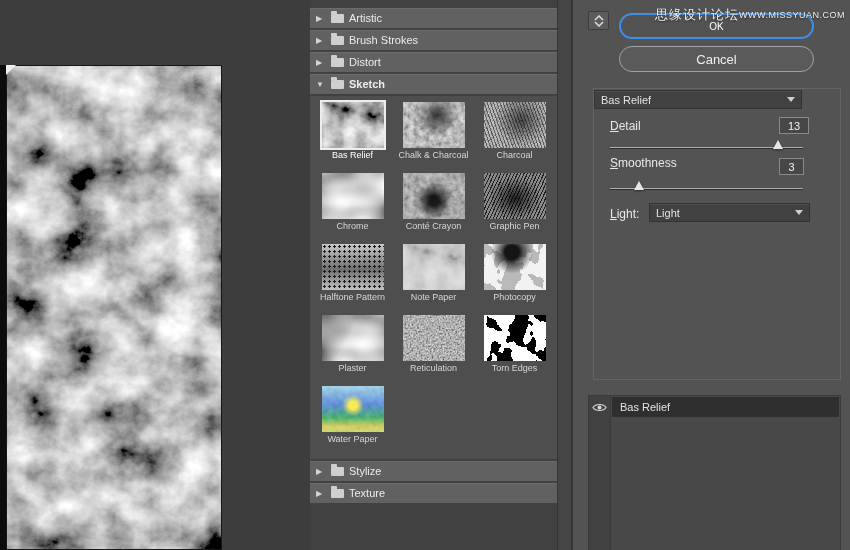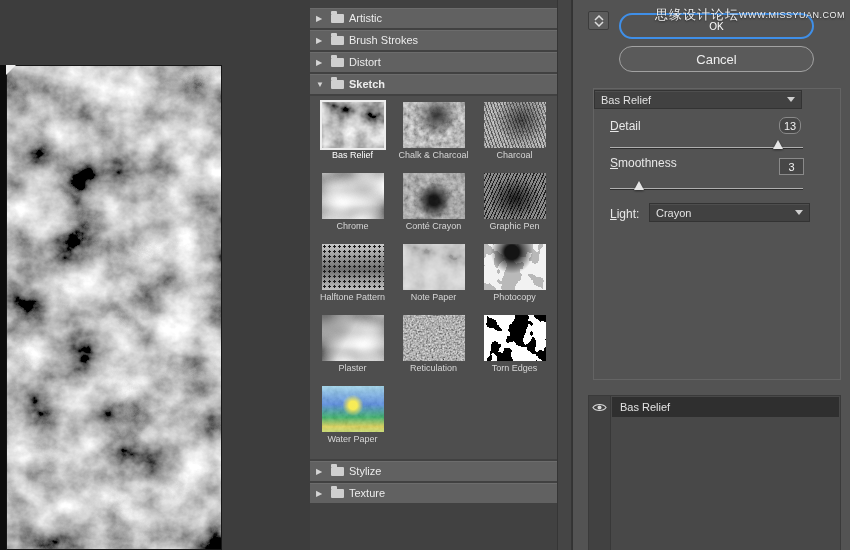--- a/index.html
+++ b/index.html
@@ -299,32 +299,32 @@
     <div id="cancel-button">Cancel</div>
 
     <div id="settings-box"></div>
 
     <div class="dropdown" id="filter-dropdown" style="left:21px;top:90px;width:208px;height:19px;">
       <span class="dd-value">Bas Relief</span>
       <span class="dd-arrow"></span>
     </div>
 
     <div class="ctl-label" style="left:37px;top:119px;">Detail</div>
-    <div class="val-box" style="left:206px;top:117px;width:22px;height:17px;border-radius:7px;">13</div>
+    <div class="val-box" style="left:206px;top:117px;width:30px;height:17px;">13</div>
     <div class="slider-track" style="left:37px;top:147px;width:193px;"></div>
     <div class="slider-thumb" id="detail-thumb" style="top: 140px; left: 199.91px;"></div>
 
     <div class="ctl-label" style="left:37px;top:156px;">Smoothness</div>
     <div class="val-box" style="left:206px;top:158px;width:25px;height:17px;">3</div>
     <div class="slider-track" style="left:37px;top:188px;width:193px;"></div>
     <div class="slider-thumb" id="smooth-thumb" style="top: 181px; left: 60.95px;"></div>
 
     <div class="ctl-label" style="left:37px;top:207px;">Light:</div>
     <div class="dropdown" id="light-dropdown" style="left:76px;top:203px;width:161px;height:19px;">
-      <span class="dd-value">Crayon</span>
+      <span class="dd-value">Light</span>
       <span class="dd-arrow"></span>
     </div>
 
     <div id="effects-panel">
       <div id="eye-col">
           <div class="eye-cell">
             <svg width="15" height="11" viewBox="0 0 16 11">
               <path d="M1 5.5 C4 1.2 12 1.2 15 5.5 C12 9.8 4 9.8 1 5.5 Z" fill="none" stroke="#d9d9d9" stroke-width="1.2"></path>
               <circle cx="8" cy="5.5" r="2.1" fill="#d9d9d9"></circle>
             </svg>

